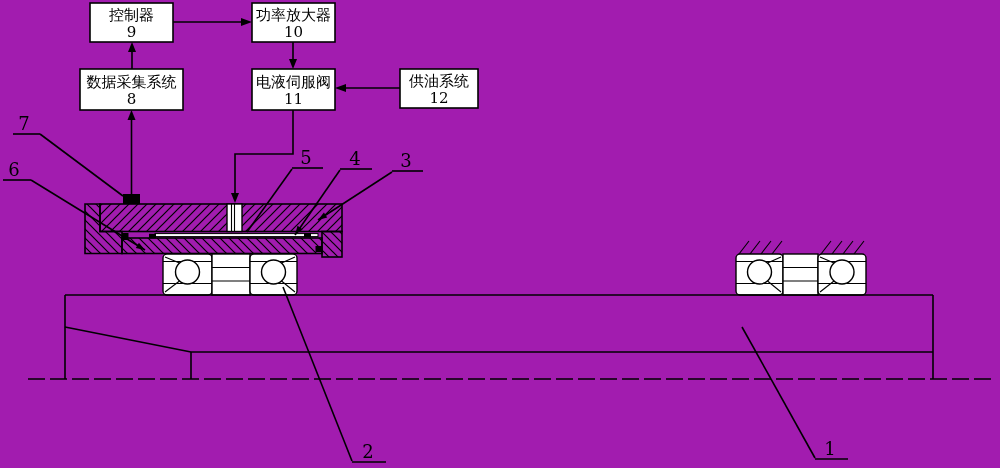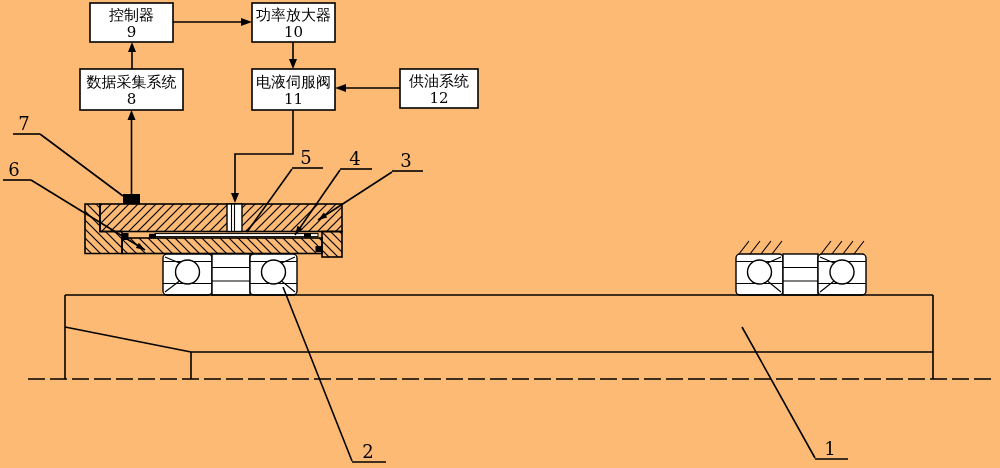--- a/index.html
+++ b/index.html
@@ -1,17 +1,17 @@
 <!DOCTYPE html>
 <html><head>
 <meta charset="utf-8">
 <style>
   html, body { margin: 0; padding: 0; background: #ffffff; }
   .figure-wrap {
-    width: 1000px; height: 468px; position: relative; background: #fdba74;
+    width: 1000px; height: 468px; position: relative; background: #a21caf;
     font-family: "DejaVu Sans", sans-serif;
   }
   svg { display: block; }
   .ln   { stroke: #000000; stroke-width: 1.6; fill: none; }
   .thin { stroke: #000000; stroke-width: 1.1; fill: none; }
   .cl   { stroke: #000000; stroke-width: 1.4; fill: none; }
   .blk  { fill: #000000; stroke: none; }
   .boxr { fill: #ffffff; stroke: #000000; stroke-width: 1.6; }
   .whitefill { fill: #ffffff; stroke: #000000; stroke-width: 1.4; }
   .cjk { font: 15px "DejaVu Sans", sans-serif; fill: #000000; text-anchor: middle; }

